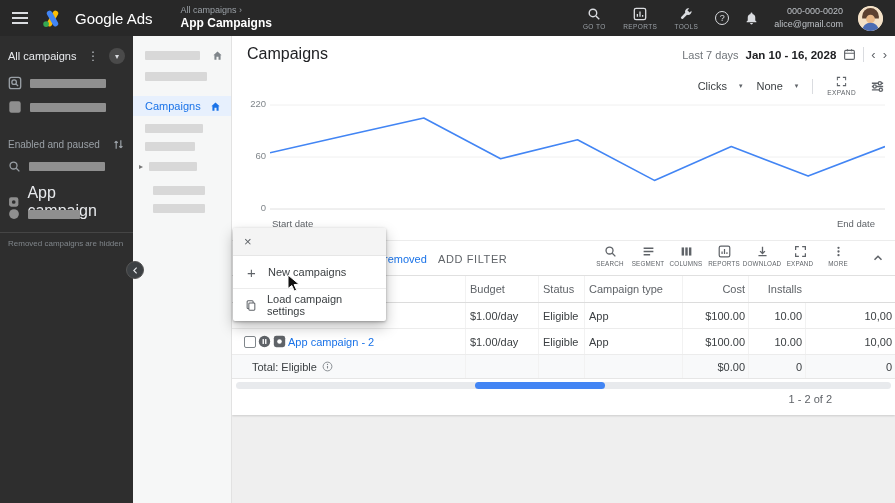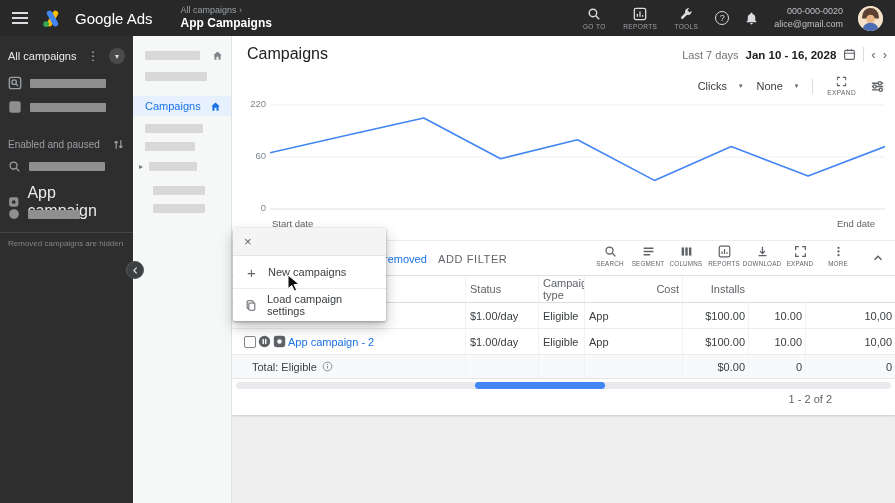--- a/index.html
+++ b/index.html
@@ -354,20 +354,21 @@
       <span class="collapse-btn">
         <svg width="14" height="14" viewBox="0 0 16 16" fill="none" stroke="currentColor" stroke-width="1.8">
             <path d="M4 10l4-4 4 4"></path>
           </svg>
       </span>
     </div>
 
     <div class="table">
       <div class="trow thead">
         <div class="name-cell"></div>
+        <div class="cell-l">Budget</div>
         <div class="cell-l">Status</div>
         <div class="cell-l">Campaign type</div>
         <div class="cell-r">Cost</div>
         <div class="cell-r">Installs</div>
       </div>
 
       <div class="trow">
         <div class="name-cell">
           <span></span>
         </div>

